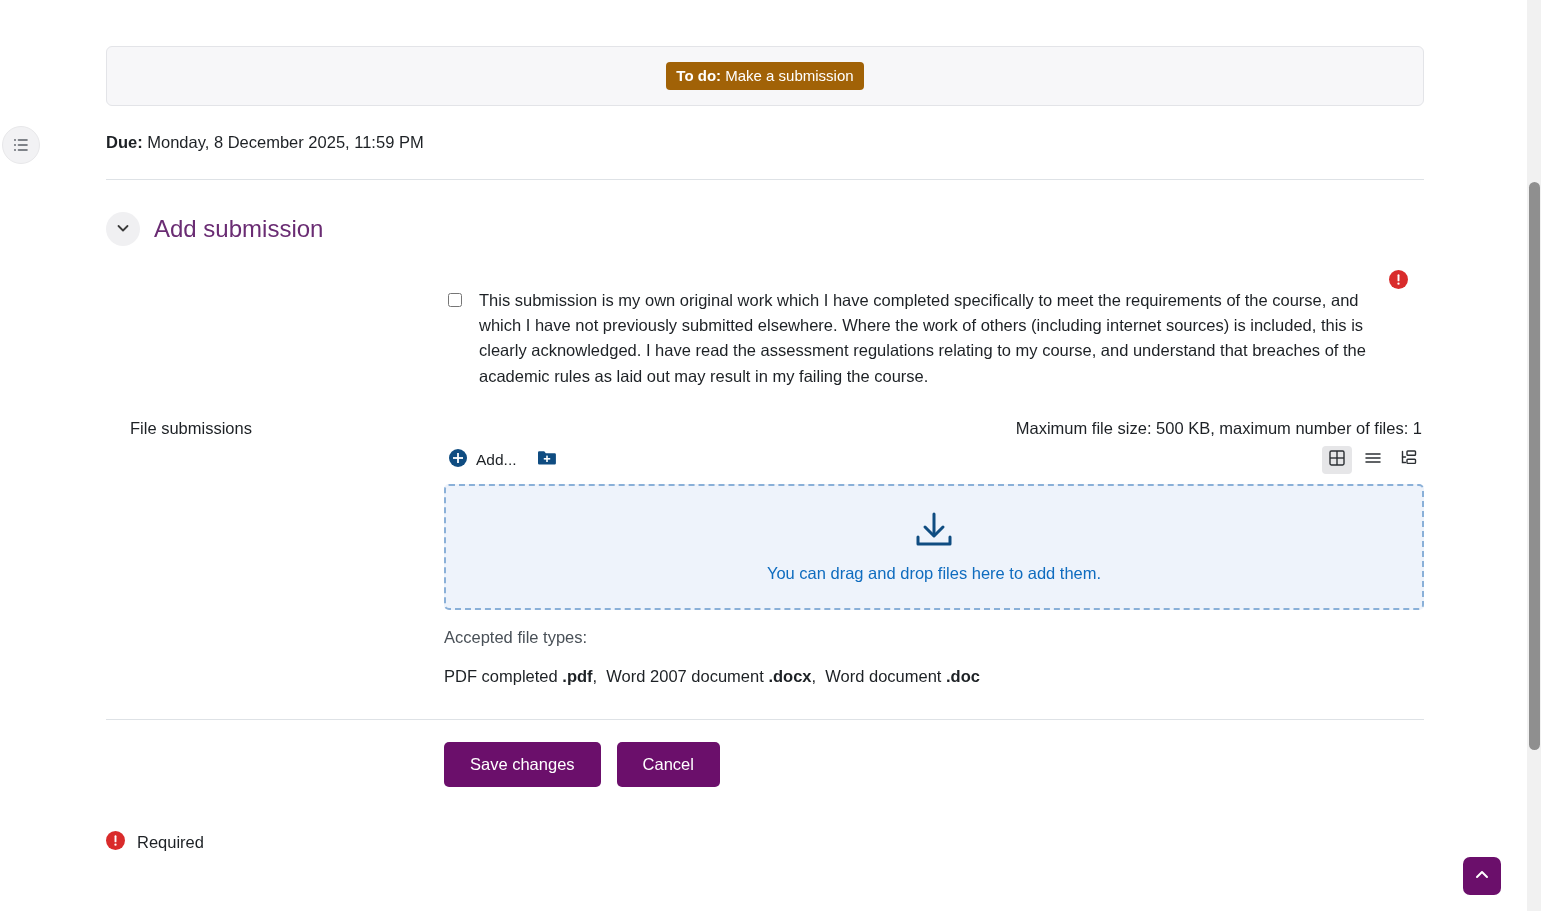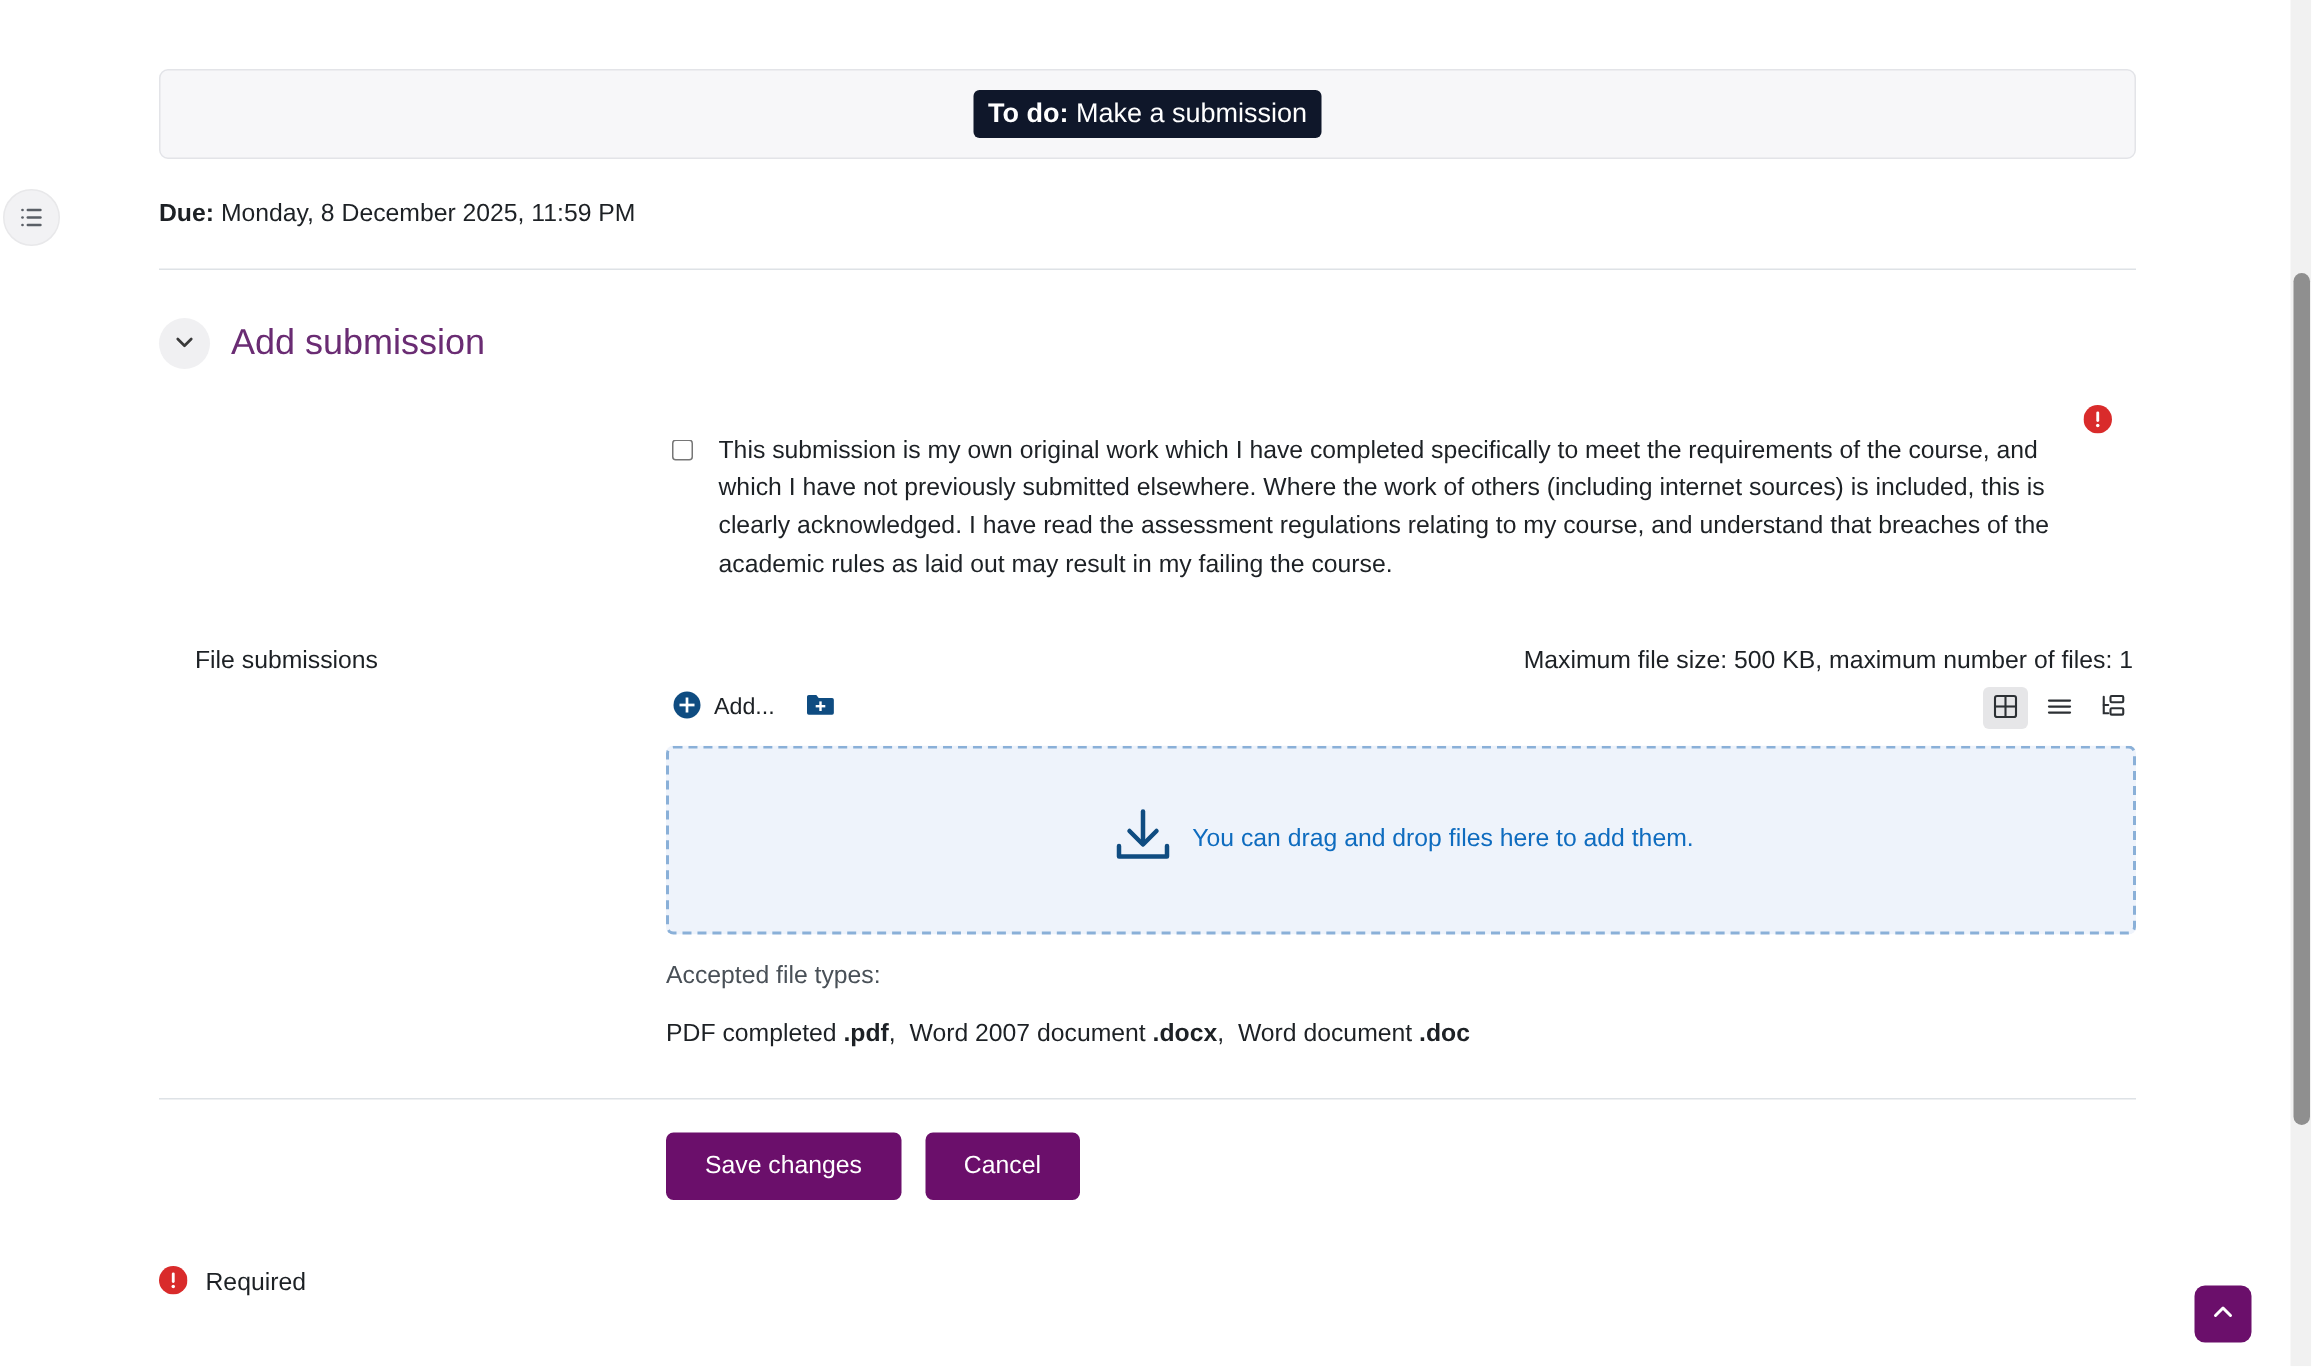--- a/index.html
+++ b/index.html
@@ -47,23 +47,23 @@
     margin-top: 46px;
     height: 58px;
     border: 1px solid #e3e4e8;
     border-radius: 6px;
     background: #f7f7f9;
     display: flex;
     align-items: center;
     justify-content: center;
   }
   .badge-todo {
-    background: #0f172a;
+    background: #a16207;
     color: #ffffff;
-    font-size: 18px;
+    font-size: 15px;
     padding: 5px 10px;
     border-radius: 4px;
     line-height: 1.2;
     white-space: nowrap;
   }
   .badge-todo b { font-weight: 700; }
 
   
   .due-line {
     margin-top: 27px;
@@ -144,21 +144,21 @@
   }
   .req-icon {
     position: absolute;
     right: 16px;
     top: 6px;
     width: 19px;
     height: 19px;
   }
 
   
-  .files-row { margin-top: 42px; justify-content: space-between; }
+  .files-row { margin-top: 30px; justify-content: space-between; }
   .max-info {
     text-align: right;
     font-size: 16.5px;
     color: #1d2125;
     padding-right: 2px;
   }
   .fp-toolbar {
     margin-top: 8px;
     display: flex;
     align-items: center;
@@ -195,21 +195,21 @@
   }
   .viewbtn.active { background: #e6e6e8; }
 
   .dropzone {
     margin-top: 10px;
     height: 122px;
     border: 2px dashed #8ab0d8;
     border-radius: 5px;
     background: #eef3fb;
     display: flex;
-    flex-direction: row;
+    flex-direction: column;
     align-items: center;
     justify-content: center;
     gap: 10px;
   }
   .dropzone .dz-text {
     color: #0f6cbf;
     font-size: 16.5px;
   }
 
   .accepted-title {

